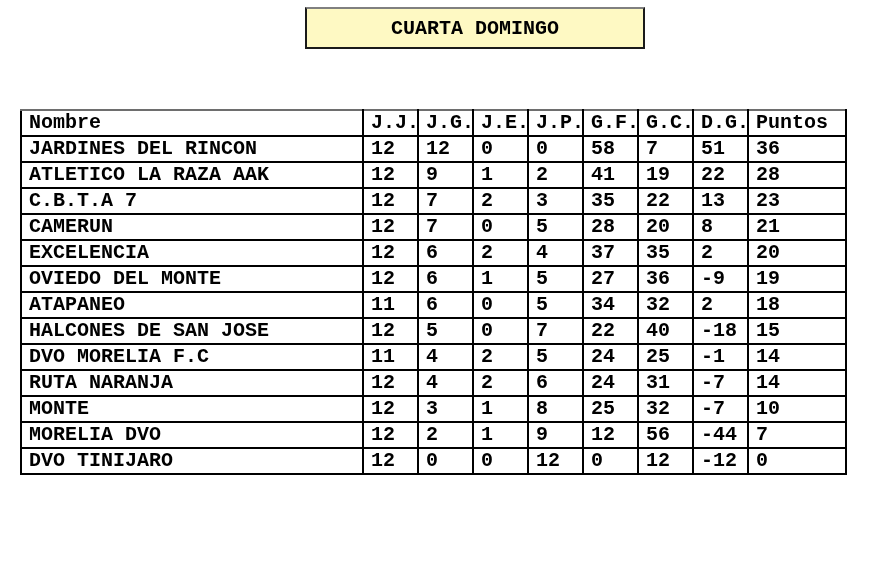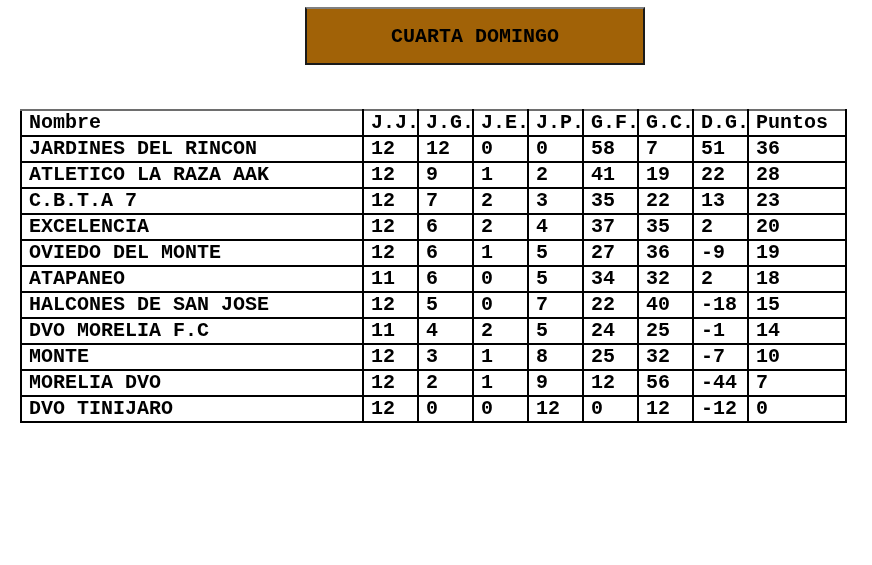--- a/index.html
+++ b/index.html
@@ -13,24 +13,24 @@
     font-weight: bold;
     color: #000000;
     position: relative;
     overflow: hidden;
   }
   .title-box {
     position: absolute;
     left: 305px;
     top: 7px;
     width: 340px;
-    height: 58px;
+    height: 42px;
     border: 2px solid #1a1a1a;
     border-top-color: #808080;
-    background: #a16207;
+    background: #fef9c3;
     display: flex;
     align-items: center;
     justify-content: center;
   }
   .title-text {
     font-size: 20px;
     letter-spacing: 0;
     white-space: pre;
   }
   table.standings {
@@ -122,20 +122,31 @@
         <td>12</td>
         <td>7</td>
         <td>2</td>
         <td>3</td>
         <td>35</td>
         <td>22</td>
         <td>13</td>
         <td>23</td>
       </tr>
       <tr>
+        <td>CAMERUN</td>
+        <td>12</td>
+        <td>7</td>
+        <td>0</td>
+        <td>5</td>
+        <td>28</td>
+        <td>20</td>
+        <td>8</td>
+        <td>21</td>
+      </tr>
+      <tr>
         <td>EXCELENCIA</td>
         <td>12</td>
         <td>6</td>
         <td>2</td>
         <td>4</td>
         <td>37</td>
         <td>35</td>
         <td>2</td>
         <td>20</td>
       </tr>
@@ -174,20 +185,31 @@
       </tr>
       <tr>
         <td>DVO MORELIA F.C</td>
         <td>11</td>
         <td>4</td>
         <td>2</td>
         <td>5</td>
         <td>24</td>
         <td>25</td>
         <td>-1</td>
+        <td>14</td>
+      </tr>
+      <tr>
+        <td>RUTA NARANJA</td>
+        <td>12</td>
+        <td>4</td>
+        <td>2</td>
+        <td>6</td>
+        <td>24</td>
+        <td>31</td>
+        <td>-7</td>
         <td>14</td>
       </tr>
       <tr>
         <td>MONTE</td>
         <td>12</td>
         <td>3</td>
         <td>1</td>
         <td>8</td>
         <td>25</td>
         <td>32</td>

